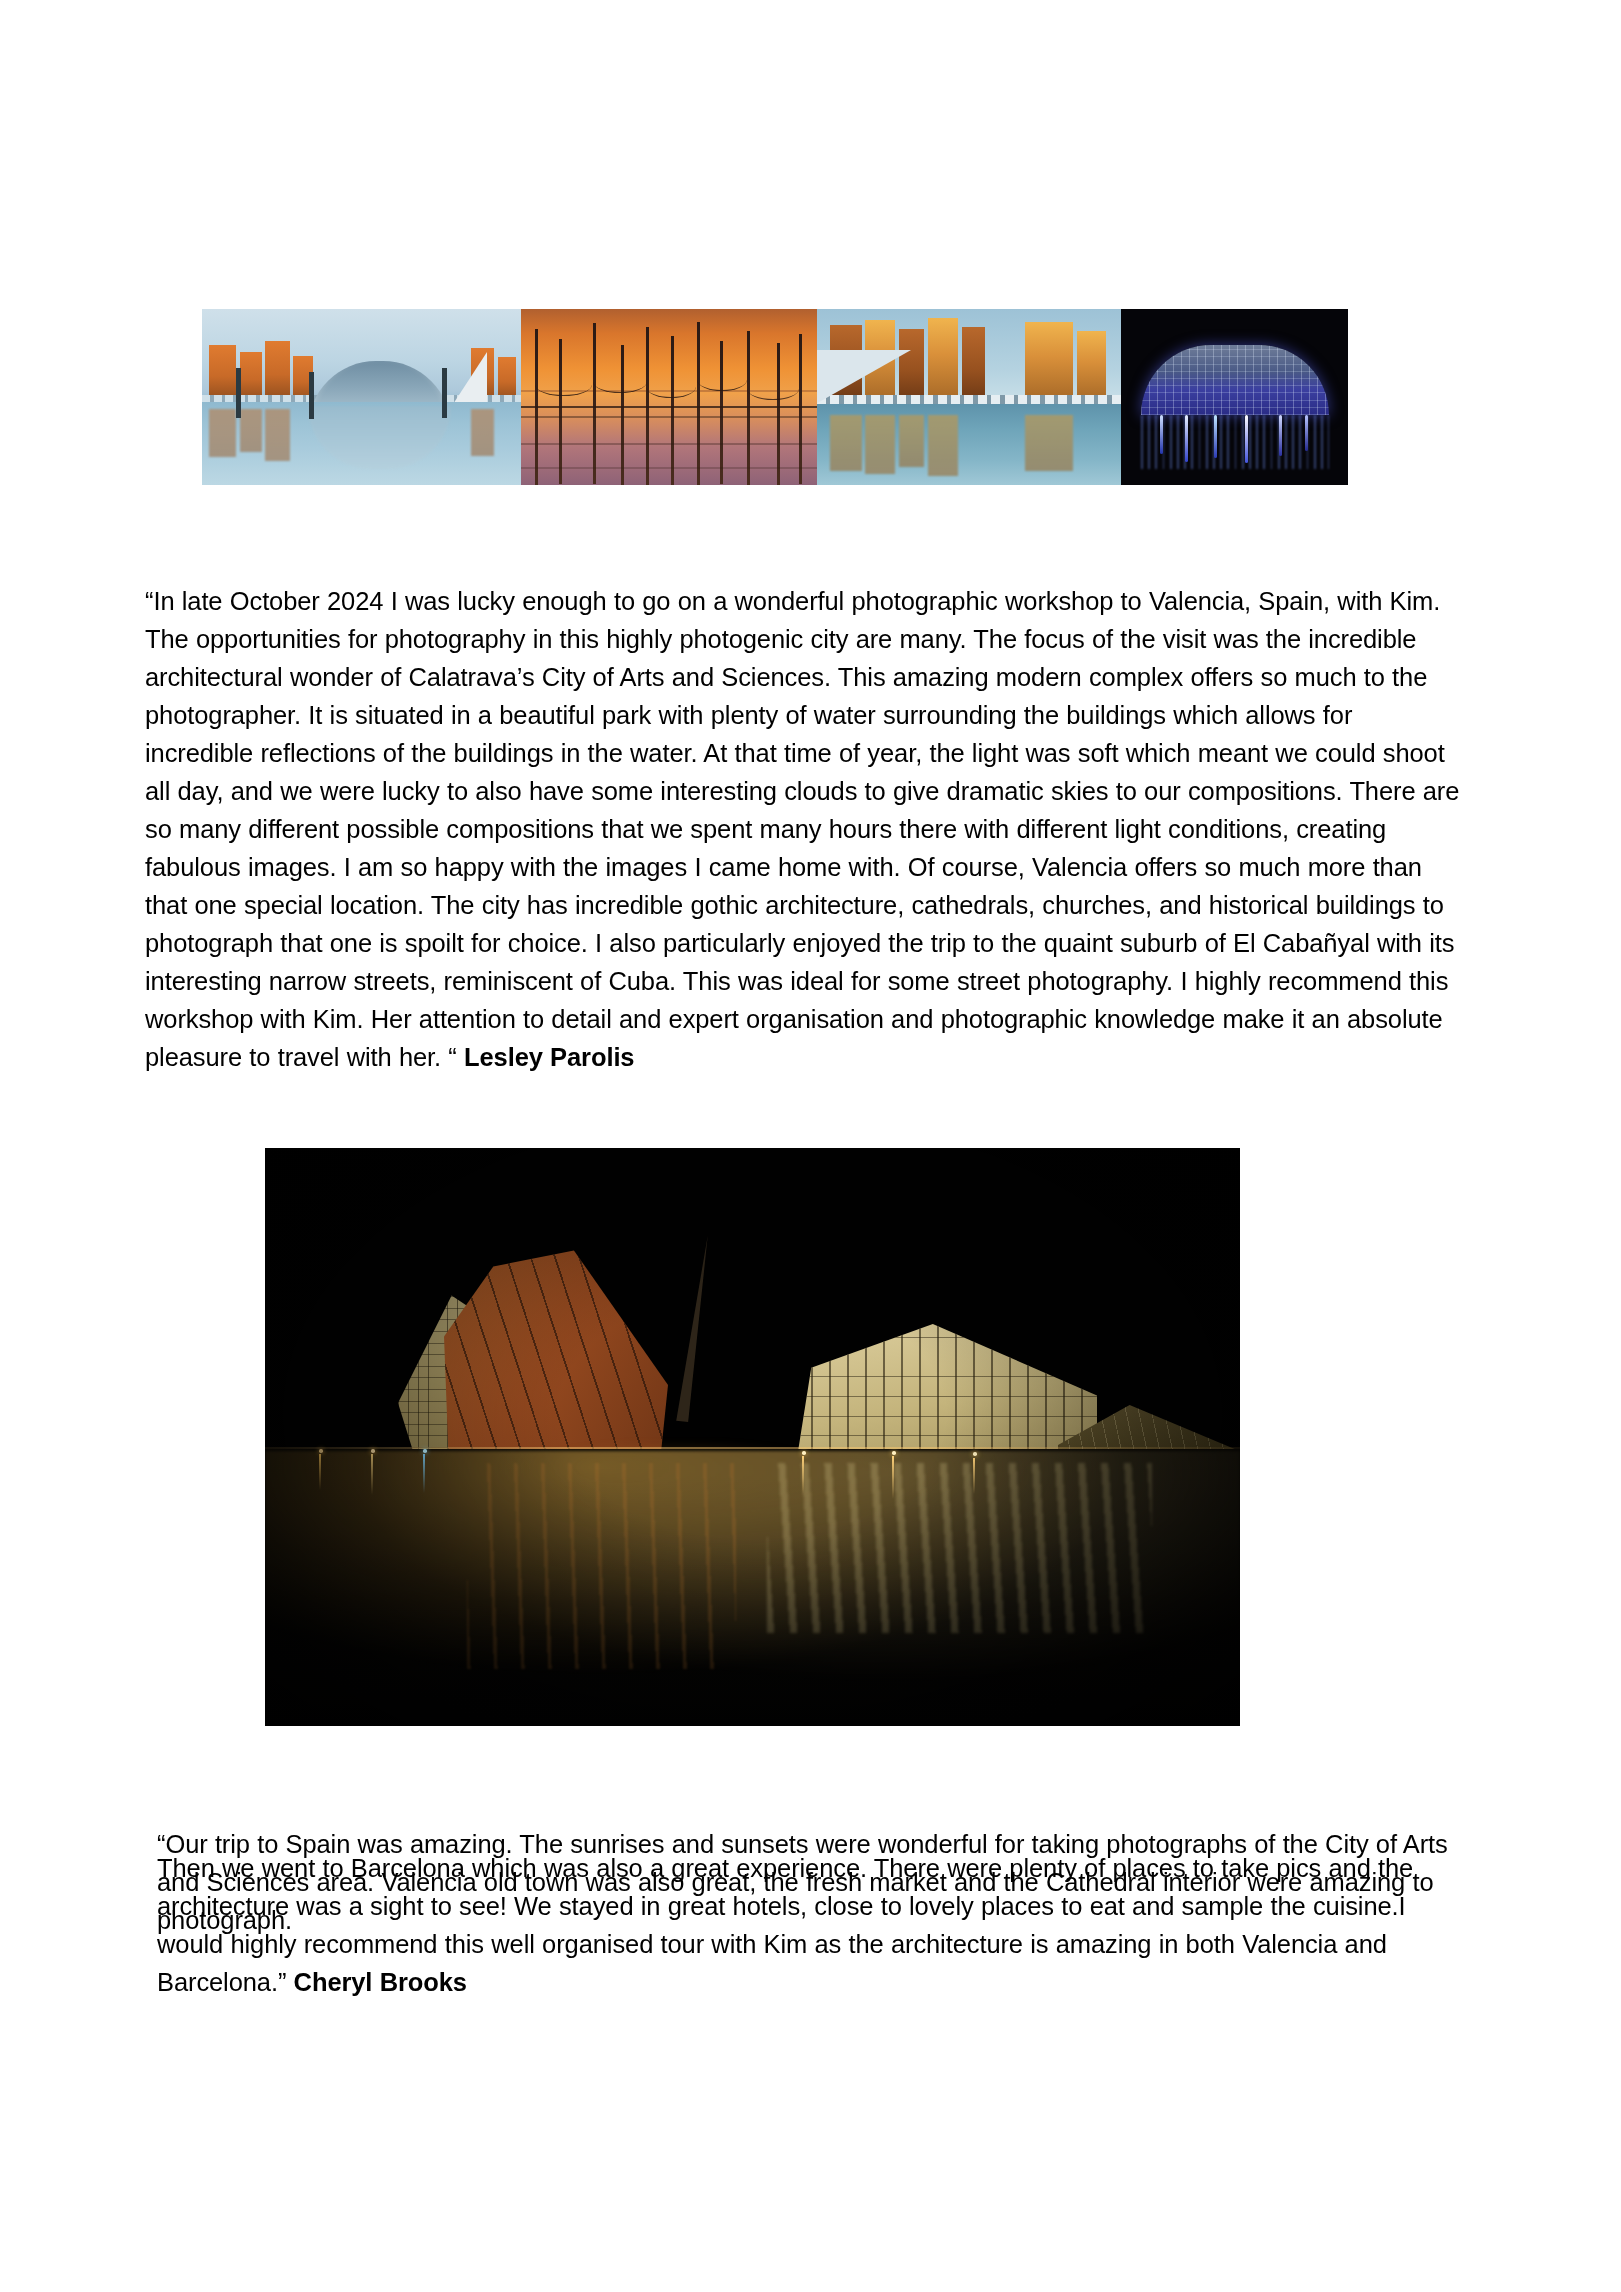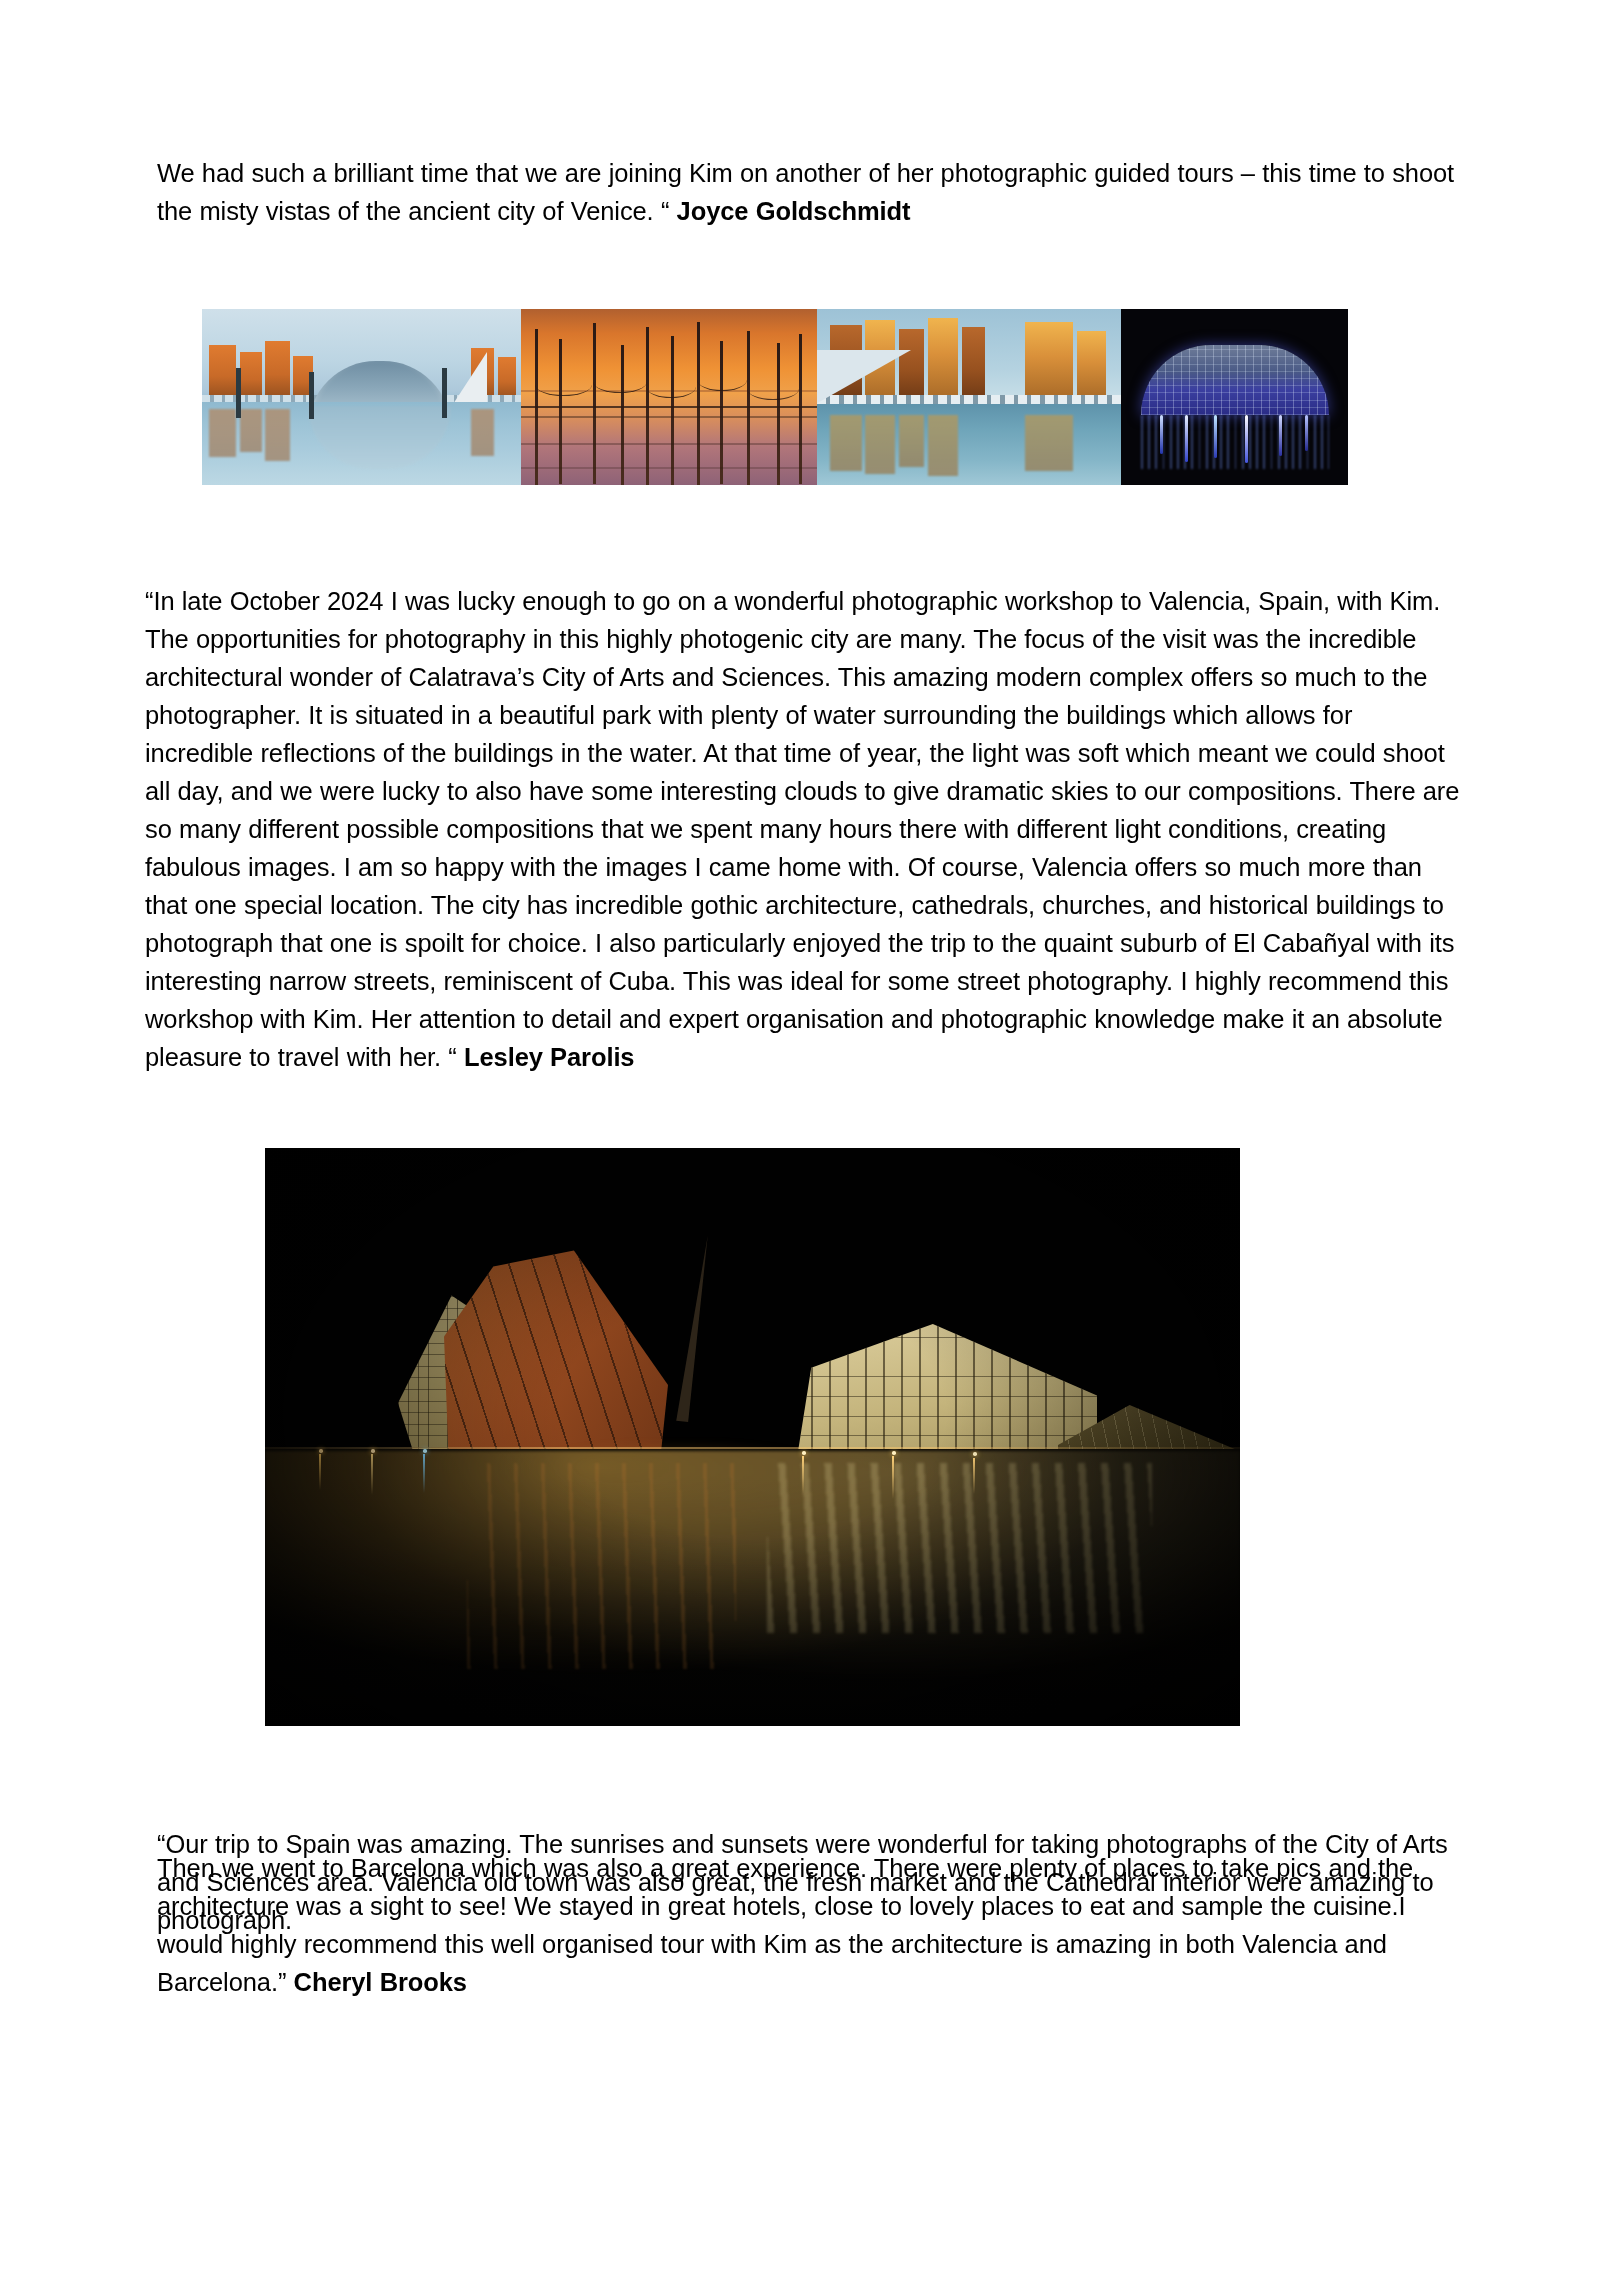--- a/index.html
+++ b/index.html
@@ -312,23 +312,20 @@
     position: absolute; inset: 0;
     background: radial-gradient(ellipse at 50% 46%, transparent 28%, rgba(0,0,0,.55) 72%, rgba(0,0,0,.95) 100%);
     pointer-events: none;
   }
 </style>
 </head>
 <body>
 
 <div class="page">
 
-  <div class="para-intro">
-    <p class="body-text"><span>We had such a brilliant time that we are joining Kim on another of her photographic guided tours – this time to shoot the misty vistas of the ancient city of Venice. “ </span><span class="attrib">Joyce Goldschmidt</span></p>
-  </div>
 
   <div class="photo-strip">
 
     <div class="strip-panel panel-1">
       <div class="p1-sky"></div>
 
       <div class="p1-tower" style="left:7.2px;  top:36px; width:27px; height:57px;"></div>
       <div class="p1-tower" style="left:38px; top:43px; width:21.5px; height:50px;"></div>
       <div class="p1-tower" style="left:63px; top:32px; width:25px; height:61px;"></div>
       <div class="p1-tower" style="left:91px;top:47px; width:19.7px; height:47px;"></div>

